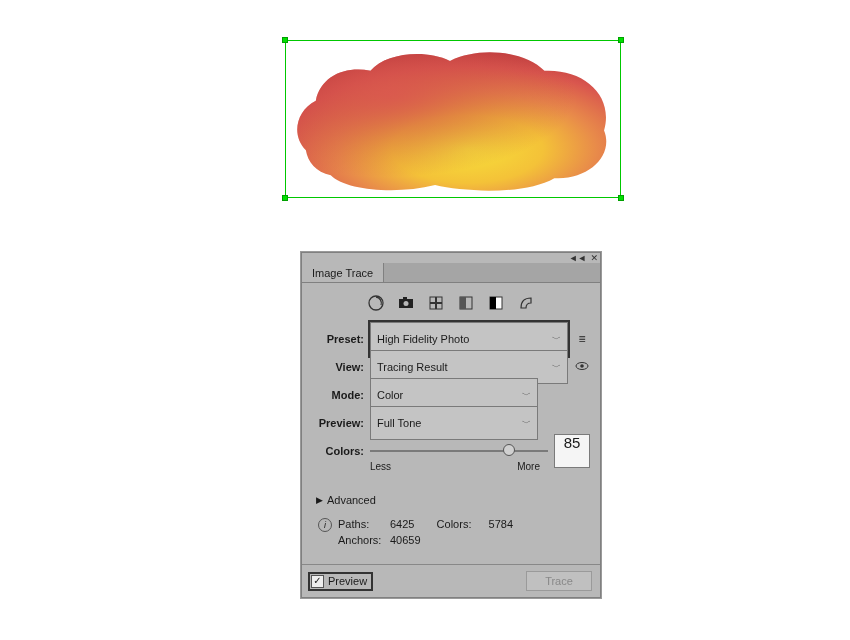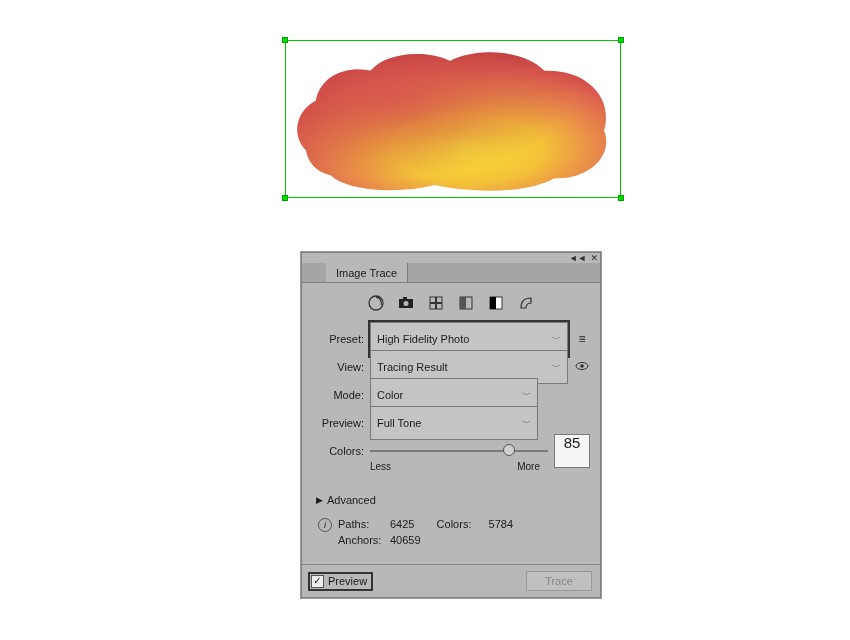--- a/index.html
+++ b/index.html
@@ -60,21 +60,20 @@
   .panel-tabrow {
     display: flex;
     border-bottom: 1px solid #808080;
     background: #a5a5a5;
   }
   .panel-tab {
     padding: 4px 10px 3px 10px;
     background: #b8b8b8;
     border-right: 1px solid #808080;
     font-size: 11px;
-    margin-left: 24px;
   }
   .icon-row {
     display: flex;
     justify-content: center;
     gap: 10px;
     padding: 10px 0 8px 0;
   }
   .icon-btn {
     width: 20px;
     height: 20px;
@@ -88,20 +87,21 @@
   .form-row {
     display: flex;
     align-items: center;
     height: 28px;
     gap: 6px;
   }
   .form-label {
     width: 52px;
     text-align: right;
     font-size: 11px;
+    font-weight: bold;
   }
   .select {
     flex: 1;
     height: 20px;
     background: #c4c4c4;
     border: 1px solid #7a7a7a;
     display: flex;
     align-items: center;
     justify-content: space-between;
     padding: 16px 6px;

